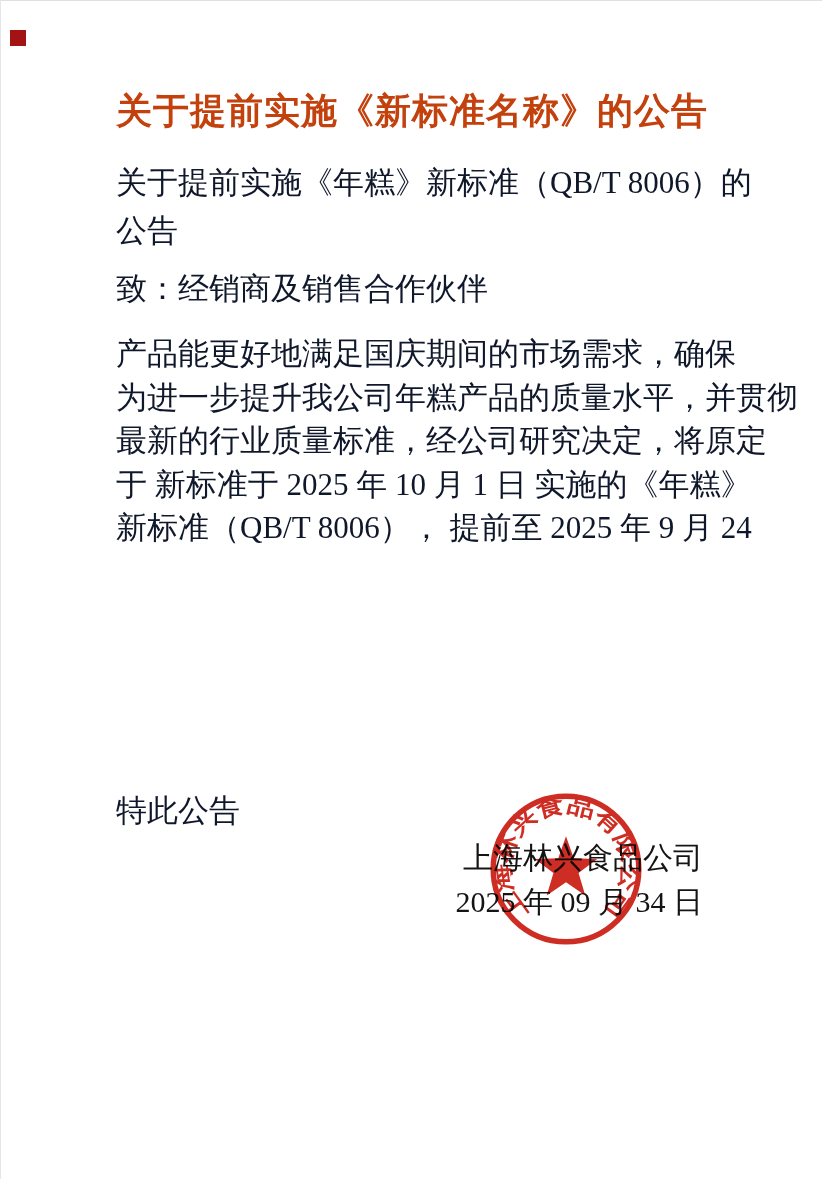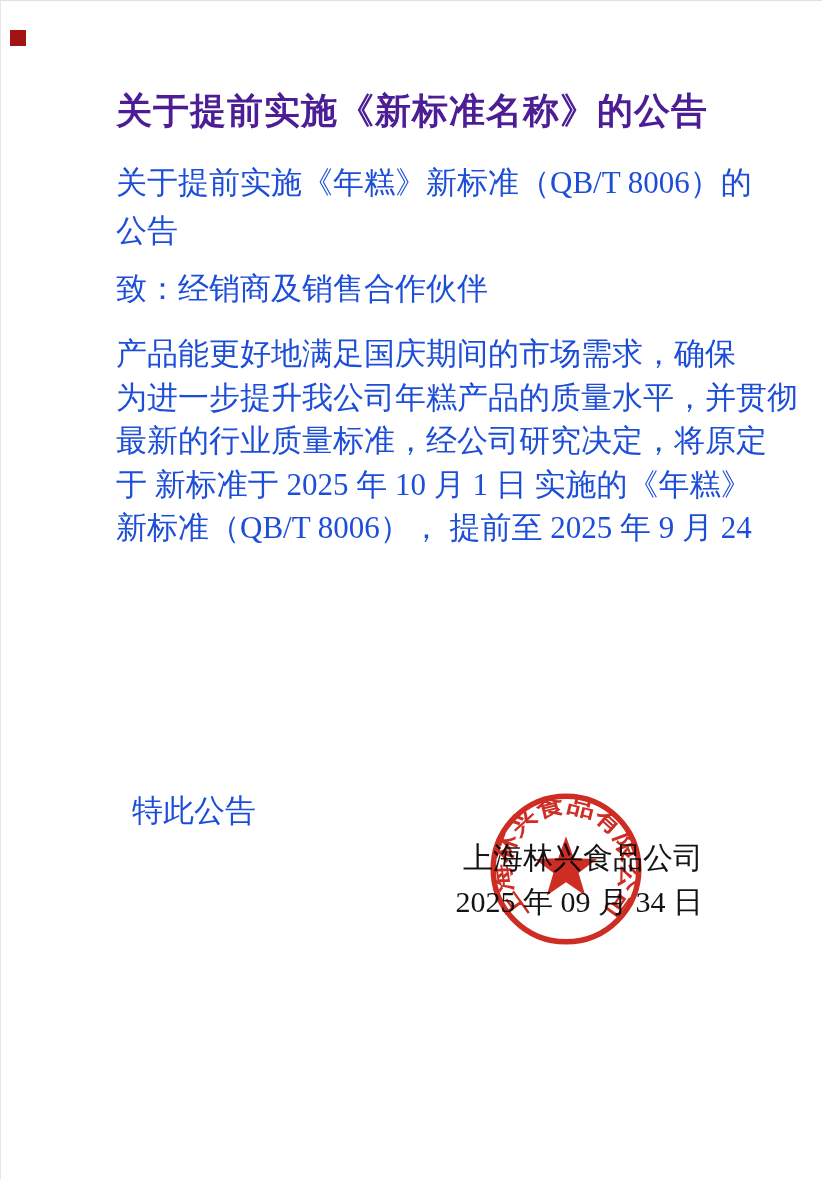--- a/index.html
+++ b/index.html
@@ -23,36 +23,36 @@
 
   .doc-title {
     position: absolute;
     left: 0; top: 86px;
     width: 822px;
     text-align: center;
     font-family: "Liberation Sans", sans-serif;
     font-weight: 700;
     font-size: 36px;
     letter-spacing: 1px;
-    color: #4c1d95;
+    color: #c2410c;
     white-space: nowrap;
   }
 
   .text-block {
     position: absolute;
     left: 115px;
     width: 600px;
     font-size: 31px;
-    color: #1d4ed8;
+    color: #0f172a;
   }
 
   .subtitle-block { top: 158px; line-height: 48px; }
   .recipient-block { top: 264px; line-height: 47px; }
   .body-block { top: 331px; line-height: 43.5px; }
-  .closing-block { top: 786px; line-height: 47px; margin-left: 16px; }
+  .closing-block { top: 786px; line-height: 47px; }
 
   .doc-line { white-space: nowrap; }
 
   .signature-block {
     position: absolute;
     right: 119px;
     top: 835px;
     text-align: right;
     font-size: 30px;
     line-height: 43.5px;

